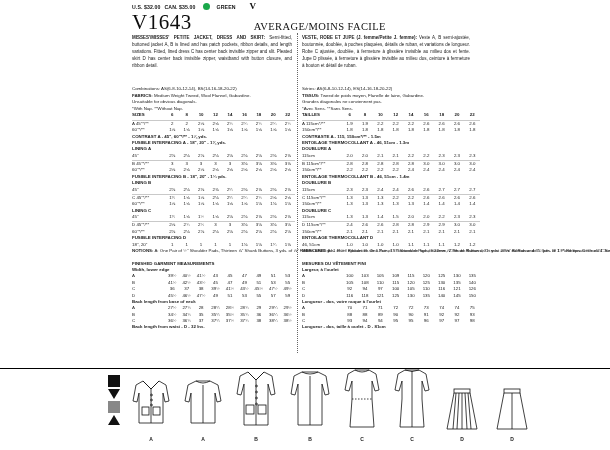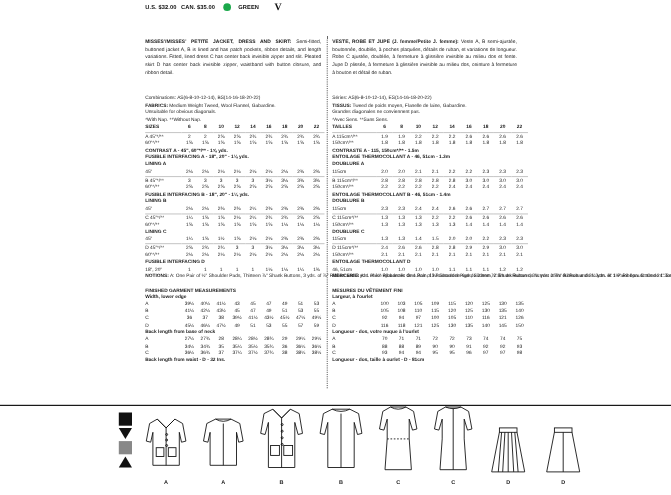--- a/index.html
+++ b/index.html
@@ -64,20 +64,24 @@
 
 <div class="page">
 
   <div class="hdr">
     <div class="price-row">
       <span>U.S. $32.00</span>
       <span>CAN. $35.00</span>
       <span class="dot"></span>
       <span>GREEN</span>
       <span class="vlogo">V</span>
+    </div>
+    <div class="titlerow">
+      <div class="patnum">V1643</div>
+      <div class="diff">AVERAGE/MOINS FACILE</div>
     </div>
   </div>
 
   <div class="vdiv"></div>
 
   <div class="desc-en">
     <b>MISSES'/MISSES' PETITE JACKET, DRESS AND SKIRT:</b><span> Semi-fitted, buttoned jacket A, B is lined and has patch pockets, ribbon details, and length variations. Fitted, lined dress C has center back invisible zipper and slit. Pleated skirt D has center back invisible zipper, waistband with button closure, and ribbon detail.</span>
   </div>
   <div class="desc-fr">
     <b>VESTE, ROBE ET JUPE (J. femme/Petite J. femme):</b><span> Veste A, B semi-ajustée, boutonnée, doublée, à poches plaquées, détails de ruban, et variations de longueur. Robe C ajustée, doublée, à fermeture à glissière invisible au milieu dos et fente. Jupe D plissée, à fermeture à glissière invisible au milieu dos, ceinture à fermeture à bouton et détail de ruban.</span>

